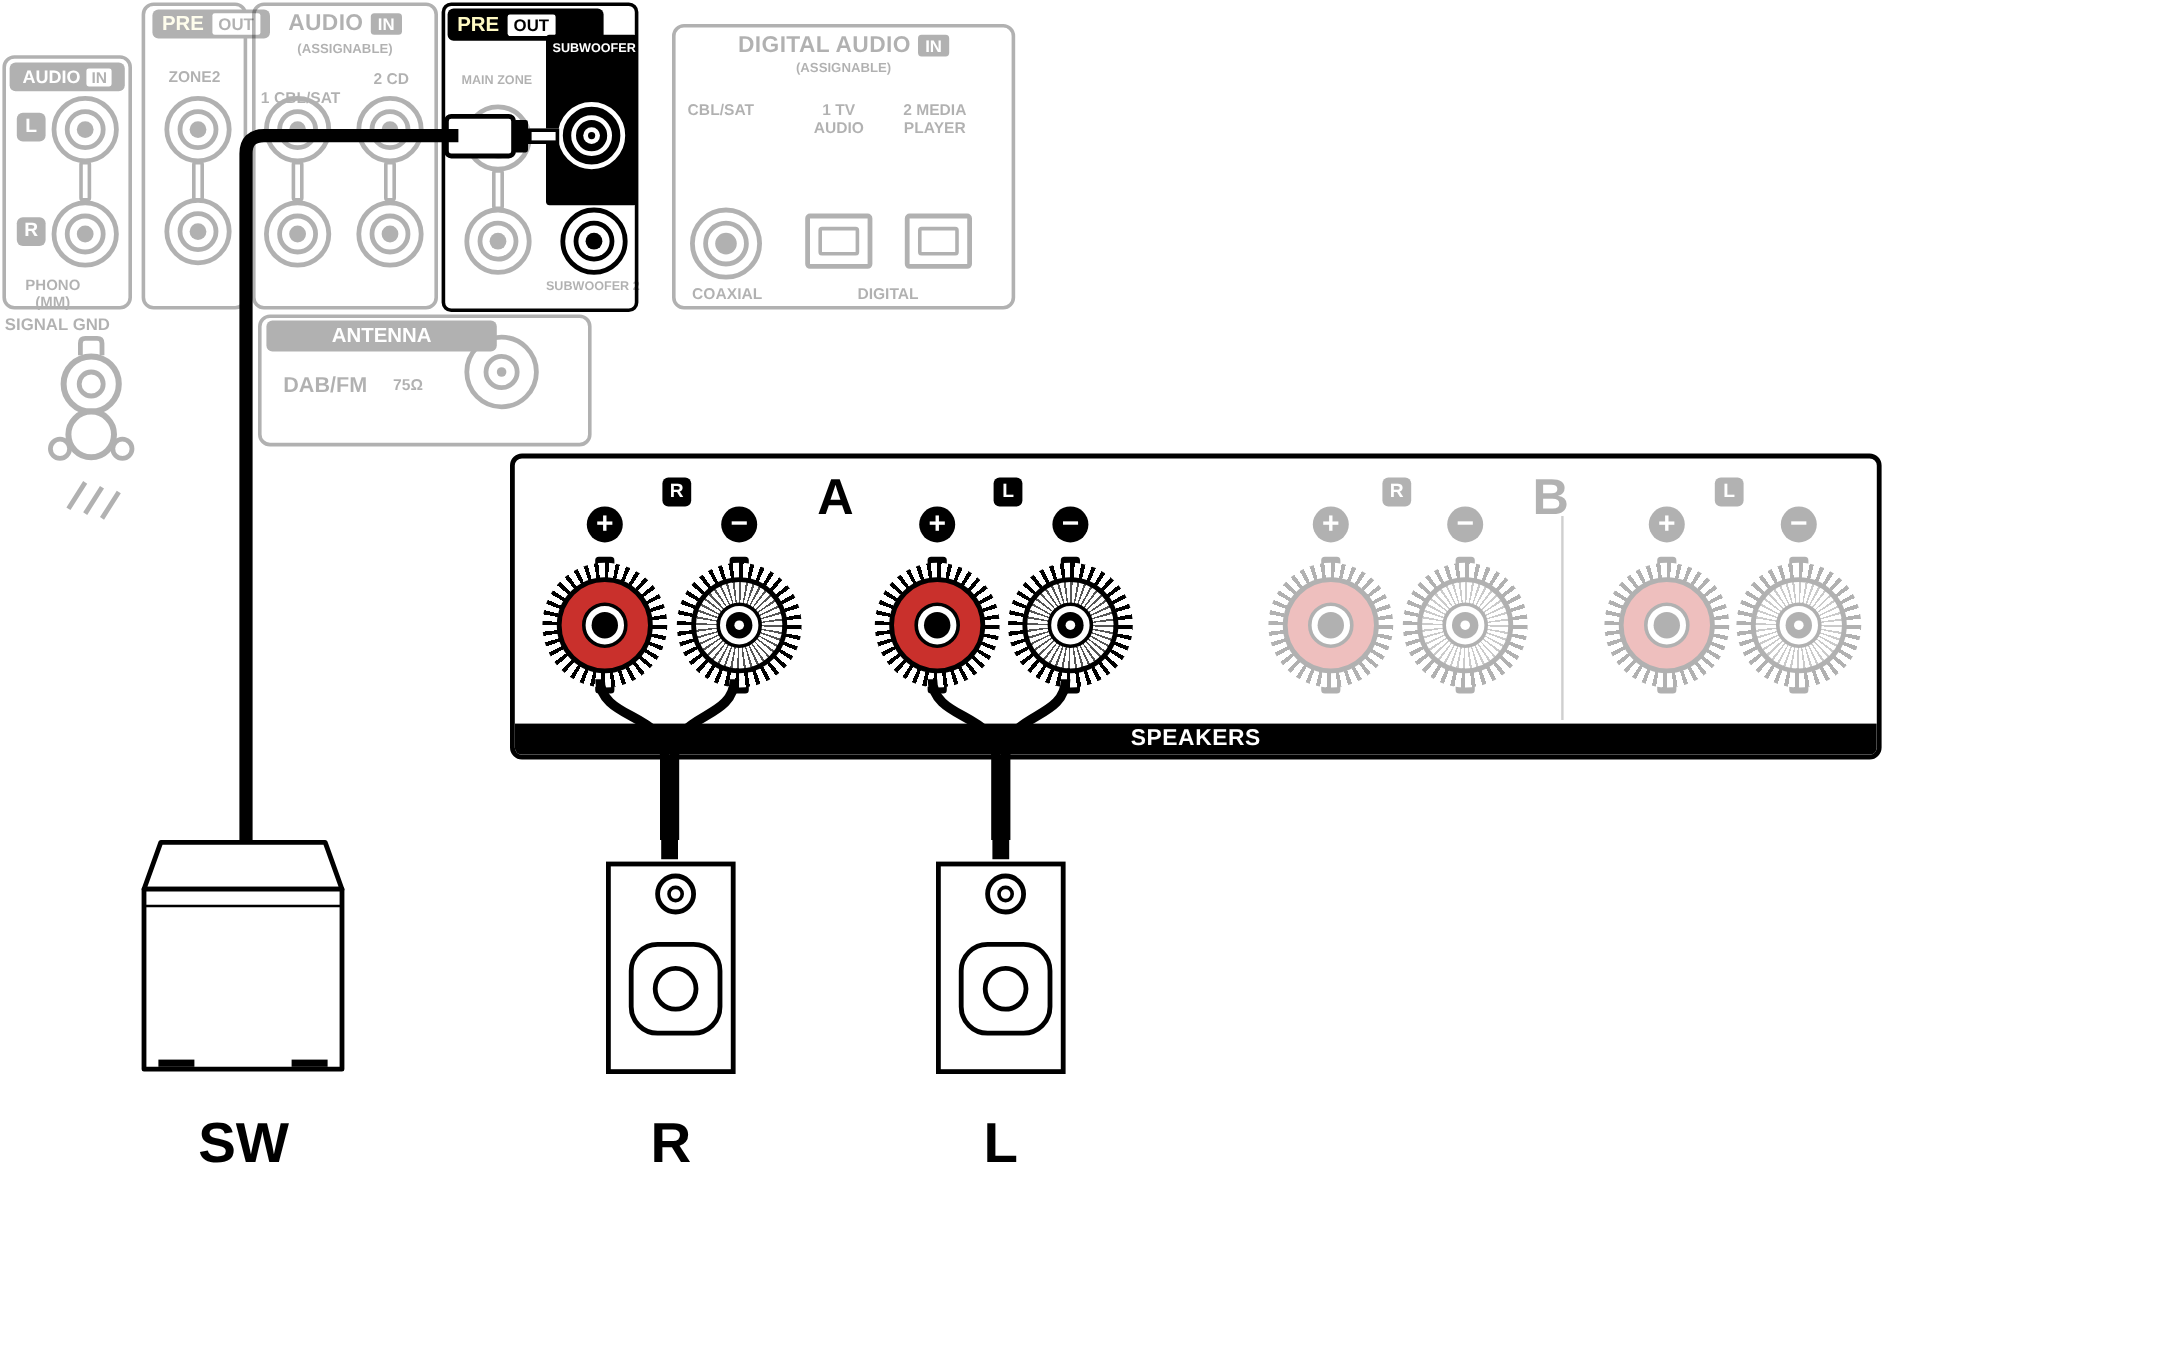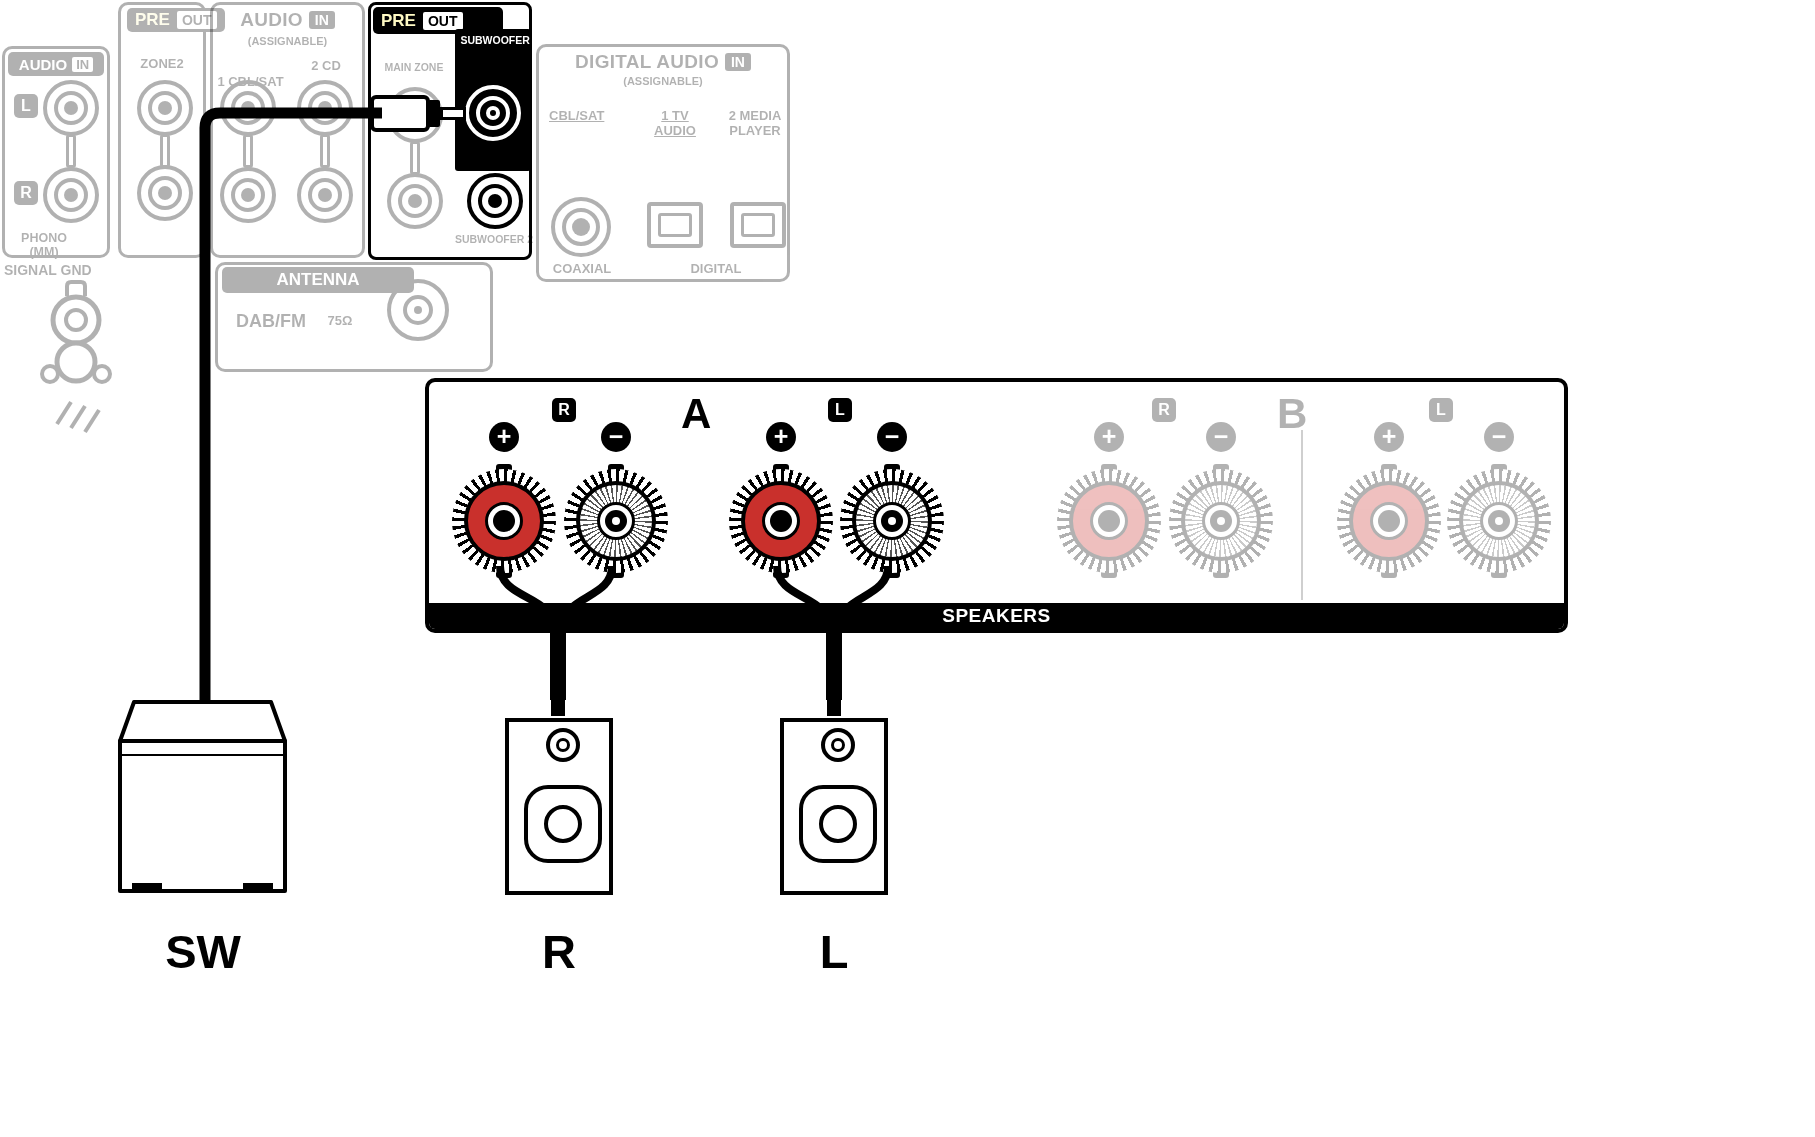--- a/index.html
+++ b/index.html
@@ -227,28 +227,28 @@
       </div>
     <div class="tiny-lbl ghost" style="left:82px;top:228px;width:82px;">SUBWOOFER 2</div>
   </section>
 
   <div class="z6">
     <div class="plug-barrel" style="left:370px;top:95px;width:60px;height:37px;"></div>
     <div class="plug-collar" style="left:428px;top:100px;width:12px;height:27px;"></div>
     <div class="plug-tip" style="left:440px;top:107px;width:26px;height:13px;"></div>
   </div>
 
-  <section class="sec ghost" style="left:536px;top:20px;width:254px;height:238px;margin-top:24px;">
+  <section class="sec ghost" style="left:560px;top:20px;width:286px;height:238px;">
     <div class="sec-title-row" style="top:4px;">
       <span class="sec-title">DIGITAL AUDIO</span>
       <span class="badge-in">IN</span>
     </div>
     <div class="assignable" style="top:28px;">(ASSIGNABLE)</div>
-    <div class="col-lbl" style="left:4px;top:62px;width:80px;text-align:left;padding-left:6px;text-decoration:underline;">CBL/SAT</div>
-    <div class="col-lbl" style="left:100px;top:62px;width:72px;text-decoration:underline;">
+    <div class="col-lbl" style="left:4px;top:62px;width:80px;text-align:left;padding-left:6px;">CBL/SAT</div>
+    <div class="col-lbl" style="left:100px;top:62px;width:72px;">
       <div>1  TV</div>
       <div>AUDIO</div>
     </div>
     <div class="col-lbl" style="left:176px;top:62px;width:80px;">
       <div>2 MEDIA</div>
       <div>PLAYER</div>
     </div>
     <div class="rca big" style="left:12px;top:150px;">
         <div class="r1"></div>
         <div class="r2"></div>

